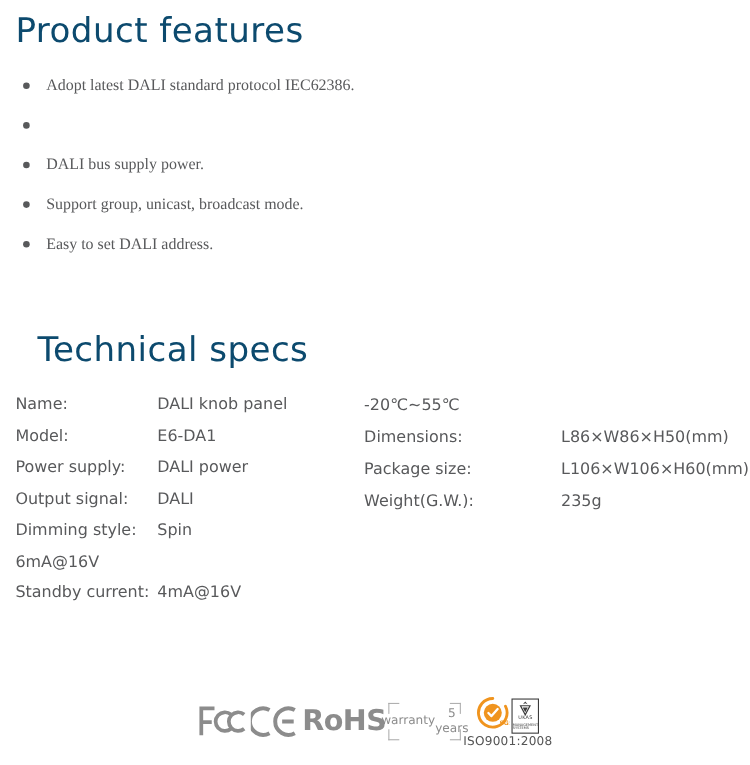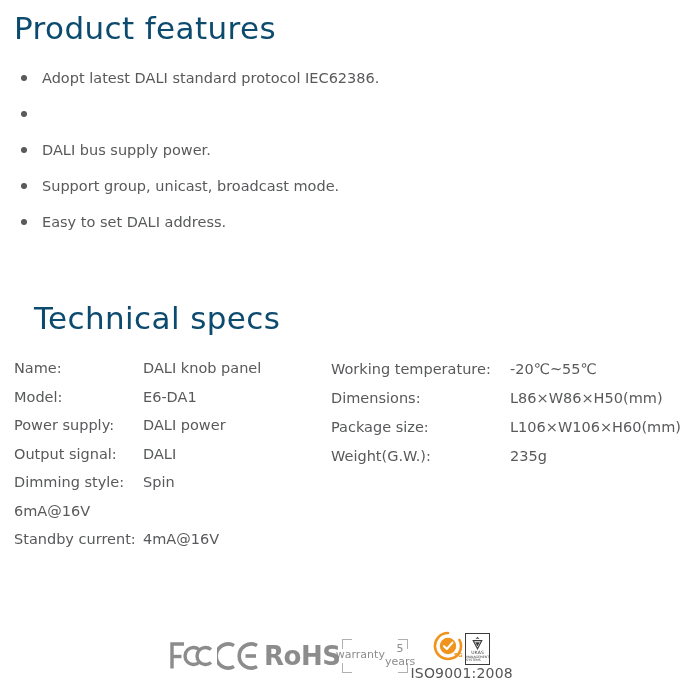--- a/index.html
+++ b/index.html
@@ -37,20 +37,21 @@
 
   
   .features {
     position: absolute;
     left: 14px;
     top: 68px;
     width: 600px;
     list-style: none;
     margin: 0;
     padding: 0;
+    font-family: Liberation Serif, serif;
   }
   .feature-item {
     position: relative;
     padding-left: 28px;
     height: 36px;
     line-height: 20px;
     color: #58595b;
     font-size: 14.5px;
     white-space: nowrap;
   }
@@ -168,21 +169,21 @@
     flex-direction: column;
     align-items: center;
     gap: 1px;
   }
   .cert-iso-marks {
     display: flex;
     align-items: flex-end;
     gap: 2px;
   }
   .cert-iso-text {
-    font-size: 14px;
+    font-size: 11px;
     color: #555;
     letter-spacing: 0.2px;
     line-height: 1;
   }
   .ukas-box {
     width: 23px;
     height: 30px;
     border: 1.3px solid #3b3b3b;
     display: flex;
     flex-direction: column;
@@ -259,21 +260,20 @@
       <span class="spec-value">6mA@16V</span>
     </div>
     <div class="spec-row">
       <span class="spec-label">Standby current:</span>
       <span class="spec-value">4mA@16V</span>
     </div>
   </div>
 
   <div class="spec-col" id="spec-col-right">
     <div class="spec-row">
-      <span class="spec-label">Working temperature:</span>
       <span class="spec-value">-20℃~55℃</span>
     </div>
     <div class="spec-row">
       <span class="spec-label">Dimensions:</span>
       <span class="spec-value">L86×W86×H50(mm)</span>
     </div>
     <div class="spec-row">
       <span class="spec-label">Package size:</span>
       <span class="spec-value">L106×W106×H60(mm)</span>
     </div>

